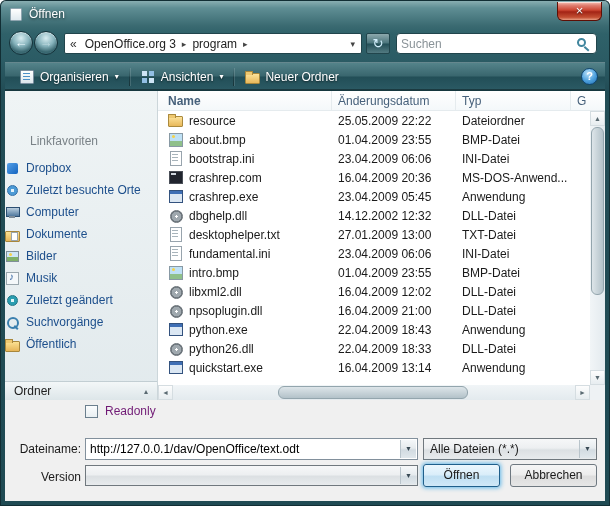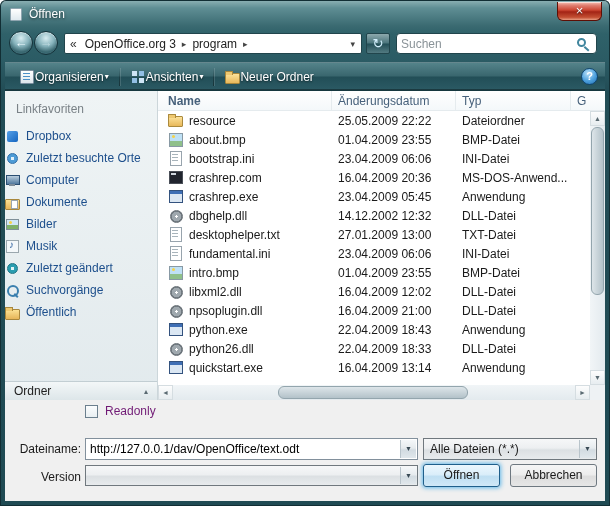--- a/index.html
+++ b/index.html
@@ -53,21 +53,21 @@
   .search-input::placeholder{ color:#8a9398; }
   .mag{ position:absolute; right:10px; top:4px; width:9px; height:9px; border:2px solid #41869e; border-radius:50%; }
   .mag::after{ content:''; position:absolute; left:6px; top:6px; width:6px; height:2px;
     background:#41869e; transform:rotate(42deg); transform-origin:0 0; }
 
   
   .toolbar{ position:absolute; left:5px; top:62px; width:600px; height:28px;
     background:linear-gradient(180deg,#54838a 0%,#39666e 48%,#224e57 52%,#2b5a64 100%);
     border-top:1px solid rgba(255,255,255,.28); box-shadow:inset 0 -1px 0 rgba(0,0,0,.35);
     display:flex; align-items:center; padding:0 7px; color:#fff; }
-  .tb-btn{ display:flex; align-items:center; height:22px; padding:0 7px;
+  .tb-btn{ display:flex; align-items:center; gap:5px; height:22px; padding:0 7px;
     border-radius:3px; text-shadow:0 1px 2px rgba(0,0,0,.55); }
   .tb-caret{ font-size:8px; margin-left:1px; } .tb-caret::before{ content:'▾'; }
   .tb-sep{ width:1px; height:18px; margin:0 3px;
     background:linear-gradient(180deg,rgba(255,255,255,0),rgba(0,0,0,.4));
     box-shadow:1px 0 0 rgba(255,255,255,.14); }
   .tbi{ position:relative; width:16px; height:15px; display:inline-block; }
   .tbi-organize::before{ content:''; position:absolute; left:1px; top:1px; width:12px; height:12px;
     background:linear-gradient(#ffffff,#dde6ec); border:1px solid #77client8ca0; border:1px solid #7b8fa0; border-radius:1px; }
   .tbi-organize::after{ content:''; position:absolute; left:4px; top:4px; width:7px; height:7px;
     background:repeating-linear-gradient(180deg,#4d90c8 0 1px,transparent 1px 3px); }
@@ -81,21 +81,21 @@
     background:radial-gradient(circle at 40% 28%,#b9e1f8,#4da0dd 55%,#1f6db1); border:1px solid #10456e;
     text-align:center; }
   .help-btn::before{ content:'?'; color:#fff; font-weight:bold; font-size:11px; line-height:15px; }
 
   
   .content{ position:absolute; left:5px; top:90px; width:600px; height:310px; background:#fff;
     border-top:1px solid #16383f; }
 
   .sidebar{ position:absolute; left:0; top:0; bottom:0; width:153px;
     background:linear-gradient(180deg,#eff4f5,#e2eaed); border-right:1px solid #ccd6da; }
-  .sb-header{ padding:11px 0 0 11px; color:#7a8287; }
+  .sb-header{ padding:11px 0 0 25px; color:#7a8287;margin-top:32px; }
   .sb-list{ margin-top:9px; }
   .sb-item{ display:flex; align-items:center; height:22px; color:#1d4f8c; }
   .sicon{ position:relative; width:15px; height:15px; margin-right:6px; flex:none; }
   .si-dropbox::before{ content:''; position:absolute; inset:2px 2px; background:linear-gradient(135deg,#55a0e8,#1565c0); border-radius:2px; }
   .si-recent-places::before{ content:''; position:absolute; inset:2px; border-radius:50%;
     background:radial-gradient(circle,#e2f1fa 0 30%,#4d9bd6 31%); border:1px solid #2f6ea8; }
   .si-desktop::before{ content:''; position:absolute; left:1px; top:2px; width:12px; height:8px;
     background:linear-gradient(#79b0e0,#2f6ea8); border:1px solid #1d4d7a; }
   .si-desktop::after{ content:''; position:absolute; left:4px; top:11px; width:6px; height:2px; background:#8a9aa6; }
   .si-computer::before{ content:''; position:absolute; left:1px; top:2px; width:12px; height:8px;

